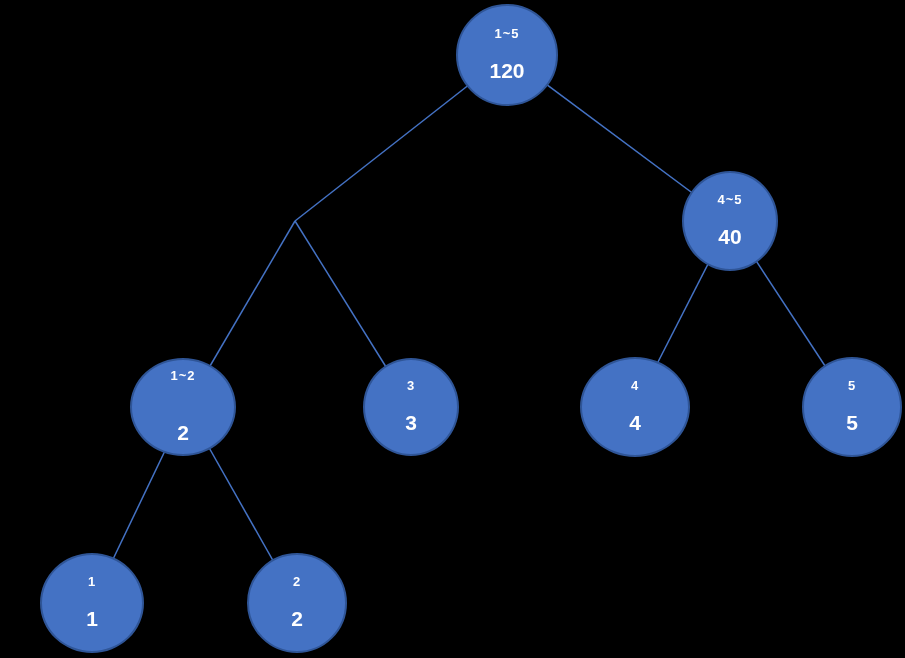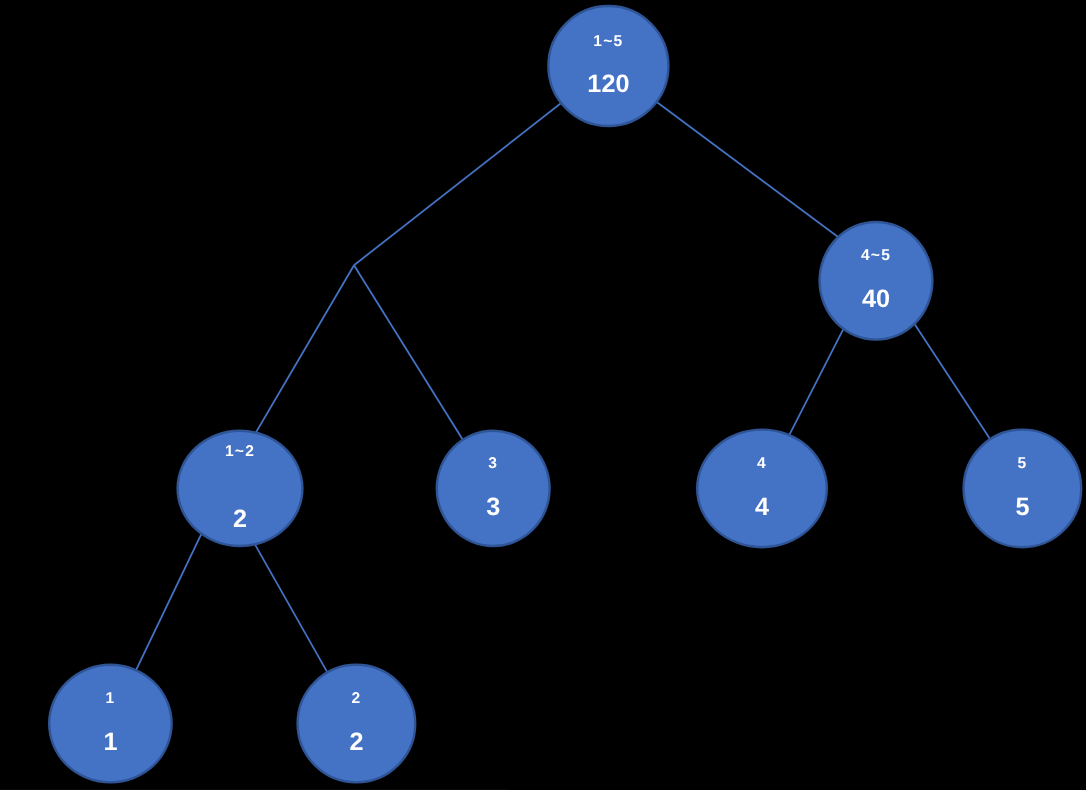--- a/index.html
+++ b/index.html
@@ -68,26 +68,26 @@
     <line x1="186" y1="407" x2="92" y2="603"></line>
     <line x1="186" y1="407" x2="297" y2="603"></line>
   </svg>
 
   <div class="node" style="left:456px; top:4px;   width:102px; height:102px;">
     <span class="range">1~5</span>
     <span class="value">120</span>
   </div>
 
 
-  <div class="node" style="left:682px; top:184px; width:96px;  height:100px;">
+  <div class="node" style="left:682px; top:171px; width:96px;  height:100px;">
     <span class="range">4~5</span>
     <span class="value">40</span>
   </div>
 
-  <div class="node" style="left:147px; top:358px; width:106px; height:98px;gap:20px;">
+  <div class="node" style="left:130px; top:358px; width:106px; height:98px;gap:20px;">
     <span class="range">1~2</span>
     <span class="value">2</span>
   </div>
 
   <div class="node" style="left:363px; top:358px; width:96px;  height:98px;">
     <span class="range">3</span>
     <span class="value">3</span>
   </div>
 
   <div class="node" style="left:580px; top:357px; width:110px; height:100px;">

